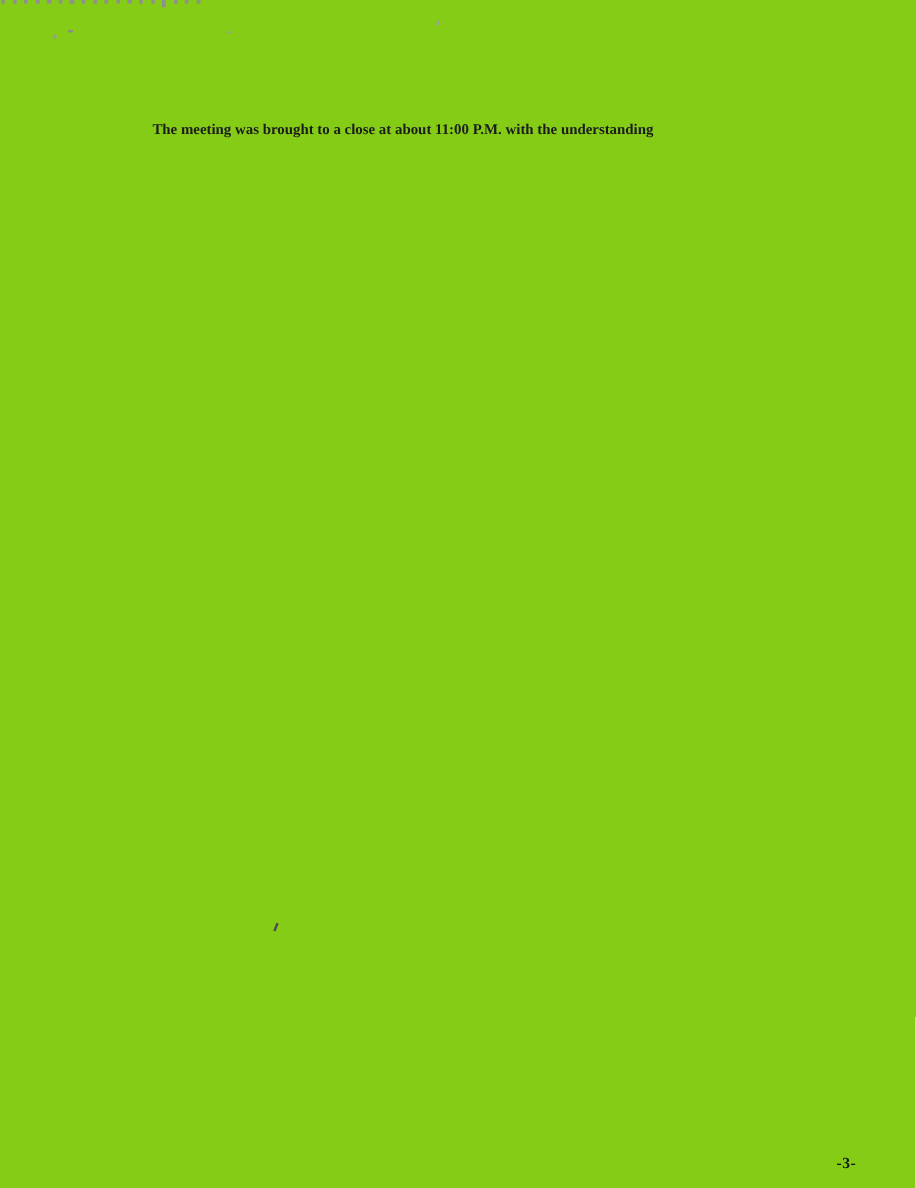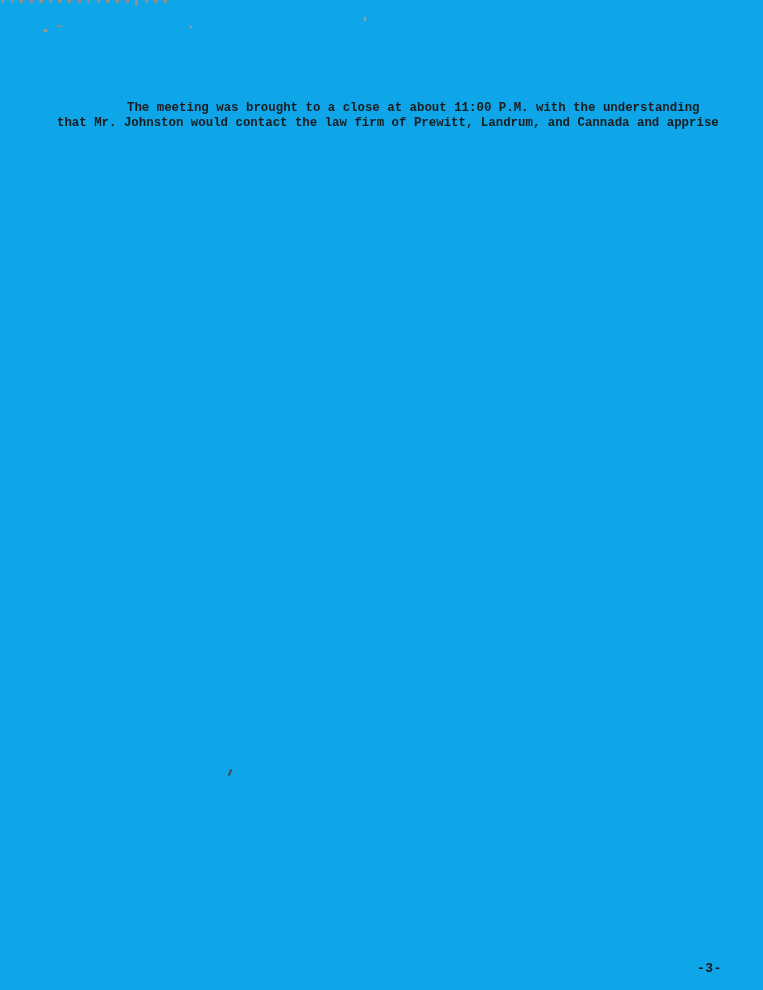--- a/index.html
+++ b/index.html
@@ -4,23 +4,23 @@
 <style>
   html, body {
     margin: 0;
     padding: 0;
     background: #ffffff;
   }
   .page {
     position: relative;
     width: 763px;
     height: 990px;
-    background: #0ea5e9;
+    background: #84cc16;
     overflow: hidden;
-    font-family: Liberation Mono, monospace;
+    font-family: Liberation Serif, serif;
   }
   
   .perforation-row {
     position: absolute;
     top: 0;
     left: 1px;
     display: flex;
     gap: 6.4px;
     align-items: flex-start;
   }
@@ -103,18 +103,17 @@
   </div>
 
   <span class="speck speck-a"></span>
   <span class="speck speck-b"></span>
   <span class="speck speck-c"></span>
   <span class="speck speck-d"></span>
   <span class="speck speck-e"></span>
 
   <div class="paragraph">
     <div class="line indent">The meeting was brought to a close at about 11:00 P.M. with the understanding</div>
-    <div class="line">that Mr. Johnston would contact the law firm of Prewitt, Landrum, and Cannada and apprise</div>
   </div>
 
   <div class="page-number">-3-</div>
 
 </div>
 
 </body></html>

